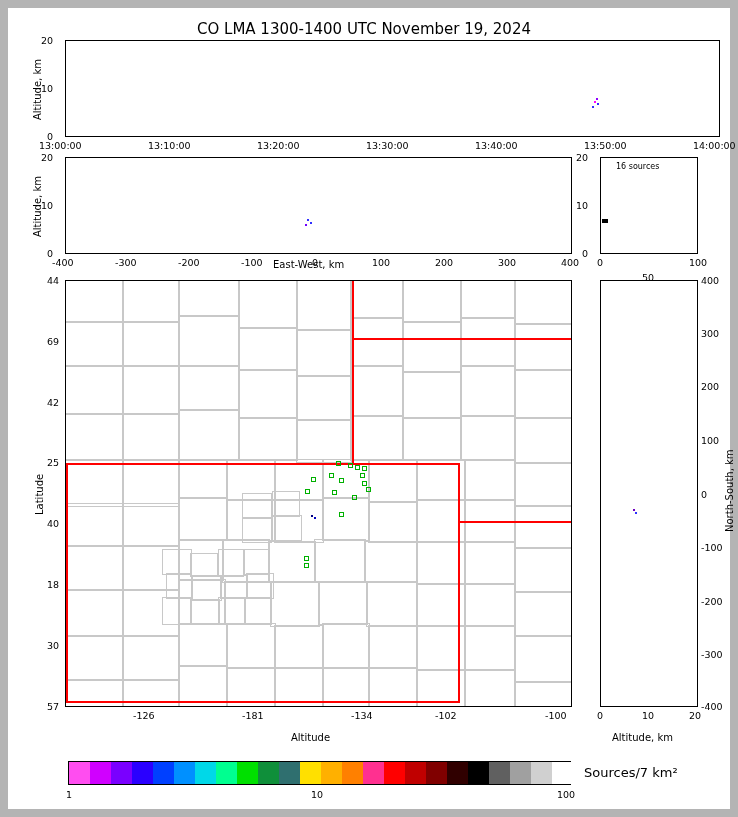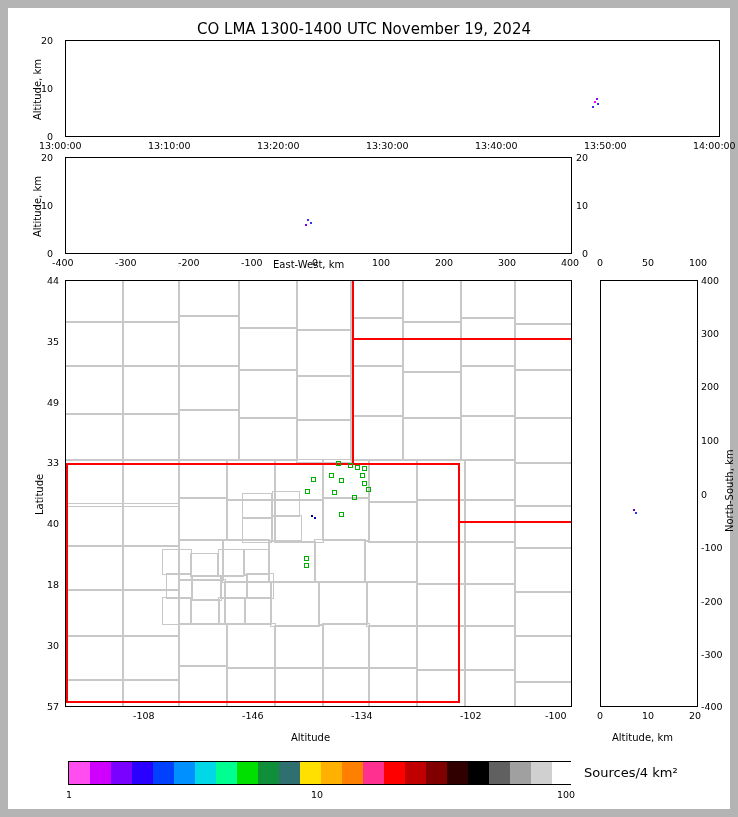--- a/index.html
+++ b/index.html
@@ -83,25 +83,30 @@
   <div class="tick-label" style="left:107px;top:249px;">-300</div>
   <div class="tick-label" style="left:170px;top:249px;">-200</div>
   <div class="tick-label" style="left:233px;top:249px;">-100</div>
   <div class="tick-label" style="left:304px;top:249px;">0</div>
   <div class="tick-label" style="left:364px;top:249px;">100</div>
   <div class="tick-label" style="left:427px;top:249px;">200</div>
   <div class="tick-label" style="left:490px;top:249px;">300</div>
   <div class="tick-label" style="left:553px;top:249px;">400</div>
   <div class="axis-label" style="left:265px;top:251px;">East-West, km</div>
 
+  <div class="panel" style="left:592px;top:149px;width:98px;height:97px;">
+    <div class="panel-note" style="left:15px;top:4px;">16 sources</div>
+
+    <div class="abs" style="left:1px;top:61px;width:6px;height:4px;background:#000;"></div>
+  </div>
   <div class="tick-label" style="left:568px;top:144px;">20</div>
   <div class="tick-label" style="left:568px;top:192px;">10</div>
   <div class="tick-label" style="left:574px;top:240px;">0</div>
   <div class="tick-label" style="left:589px;top:249px;">0</div>
-  <div class="tick-label" style="left:634px;top:249px;text-align:center;">50</div>
+  <div class="tick-label" style="left:634px;top:264px;text-align:center;">50</div>
   <div class="tick-label" style="left:681px;top:249px;">100</div>
 
   <div class="panel" style="left:57px;top:272px;width:507px;height:427px;">
 
     <div class="county" style="left:-2px;top:-2px;width:60px;height:44px;"></div>
     <div class="county" style="left:56px;top:-2px;width:58px;height:44px;"></div>
     <div class="county" style="left:112px;top:-2px;width:62px;height:38px;"></div>
     <div class="county" style="left:172px;top:-2px;width:60px;height:50px;"></div>
     <div class="county" style="left:230px;top:-2px;width:56px;height:52px;"></div>
     <div class="county" style="left:284px;top:-2px;width:54px;height:40px;"></div>
@@ -246,33 +251,33 @@
     <div class="src" style="left:286px;top:214px;"></div>
     <div class="src" style="left:300px;top:206px;"></div>
     <div class="src" style="left:273px;top:231px;"></div>
     <div class="src" style="left:238px;top:275px;"></div>
     <div class="src" style="left:238px;top:282px;"></div>
     <div class="srcdot" style="left:245px;top:234px;background:#000080;"></div>
     <div class="srcdot" style="left:248px;top:236px;background:#0000c0;"></div>
   </div>
 
   <div class="tick-label" style="left:39px;top:267px;">44</div>
-  <div class="tick-label" style="left:39px;top:328px;">35</div>
-  <div class="tick-label" style="left:39px;top:389px;">49</div>
-  <div class="tick-label" style="left:39px;top:449px;">33</div>
+  <div class="tick-label" style="left:39px;top:328px;">69</div>
+  <div class="tick-label" style="left:39px;top:389px;">42</div>
+  <div class="tick-label" style="left:39px;top:449px;">25</div>
   <div class="tick-label" style="left:39px;top:510px;">40</div>
   <div class="tick-label" style="left:39px;top:571px;">18</div>
   <div class="tick-label" style="left:39px;top:632px;">30</div>
   <div class="tick-label" style="left:39px;top:693px;">57</div>
   <div class="axis-label rot" style="left:26px;top:507px;">Latitude</div>
 
-  <div class="tick-label" style="left:125px;top:702px;">-108</div>
-  <div class="tick-label" style="left:234px;top:702px;">-146</div>
+  <div class="tick-label" style="left:125px;top:702px;">-126</div>
+  <div class="tick-label" style="left:234px;top:702px;">-181</div>
   <div class="tick-label" style="left:343px;top:702px;">-134</div>
-  <div class="tick-label" style="left:452px;top:702px;">-102</div>
+  <div class="tick-label" style="left:427px;top:702px;">-102</div>
   <div class="tick-label" style="left:537px;top:702px;">-100</div>
   <div class="axis-label" style="left:283px;top:724px;">Altitude</div>
 
   <div class="panel" style="left:592px;top:272px;width:98px;height:427px;">
     <div class="srcdot" style="left:32px;top:228px;background:#7000c0;"></div>
     <div class="srcdot" style="left:34px;top:231px;background:#3030ff;"></div>
   </div>
   <div class="tick-label" style="left:693px;top:267px;">400</div>
   <div class="tick-label" style="left:693px;top:320px;">300</div>
   <div class="tick-label" style="left:693px;top:373px;">200</div>
@@ -308,18 +313,18 @@
     <div class="cbar-seg" style="left:315px;width:21px;background:#ff0000;"></div>
     <div class="cbar-seg" style="left:336px;width:21px;background:#c00000;"></div>
     <div class="cbar-seg" style="left:357px;width:21px;background:#800000;"></div>
     <div class="cbar-seg" style="left:378px;width:21px;background:#300000;"></div>
     <div class="cbar-seg" style="left:399px;width:21px;background:#000000;"></div>
     <div class="cbar-seg" style="left:420px;width:21px;background:#606060;"></div>
     <div class="cbar-seg" style="left:441px;width:21px;background:#a0a0a0;"></div>
     <div class="cbar-seg" style="left:462px;width:21px;background:#d0d0d0;"></div>
     <div class="cbar-seg" style="left:483px;width:20px;background:#ffffff;"></div>
   </div>
-  <div class="legend-txt" style="left:576px;top:757px;">Sources/4 km²</div>
+  <div class="legend-txt" style="left:576px;top:757px;">Sources/7 km²</div>
   <div class="tick-label" style="left:58px;top:781px;">1</div>
   <div class="tick-label" style="left:303px;top:781px;">10</div>
   <div class="tick-label" style="left:549px;top:781px;">100</div>
 
 </div>
 
 </body></html>

